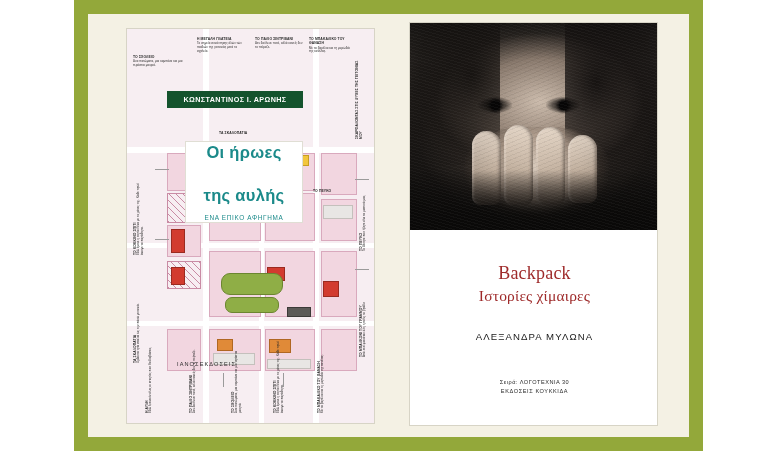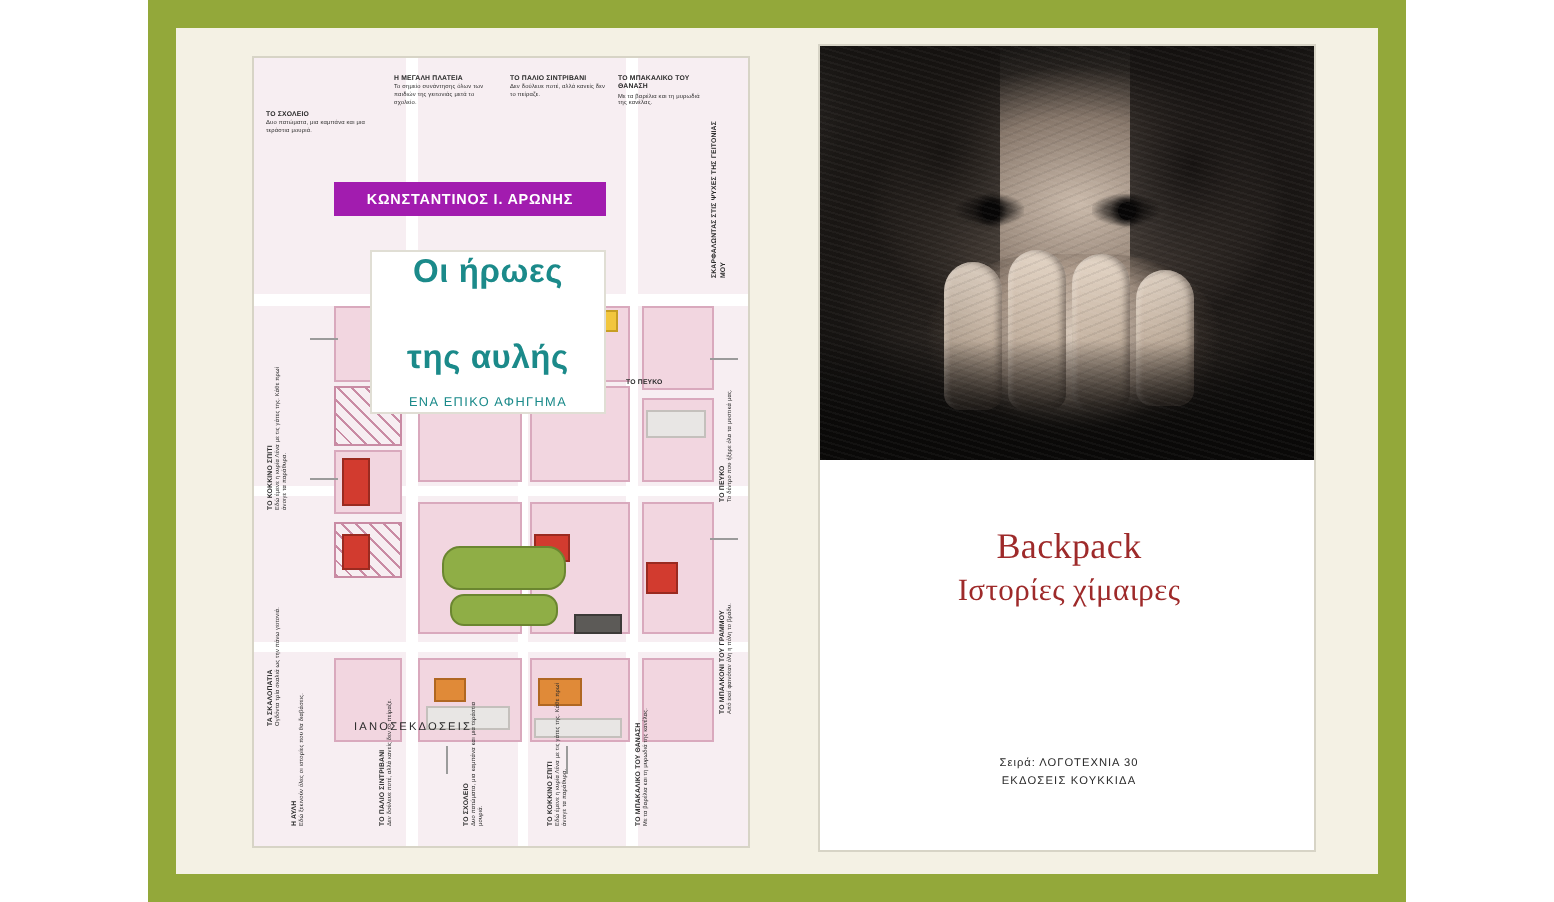--- a/index.html
+++ b/index.html
@@ -106,35 +106,35 @@
     height: 1px;
   }
 
   
   .author-band {
     position: absolute;
     left: 40px;
     top: 62px;
     width: 136px;
     height: 17px;
-    background: #a21caf;
+    background: #14532d;
     color: #ffffff;
     font-size: 7.2px;
     font-weight: bold;
     letter-spacing: 0.4px;
     display: flex;
     align-items: center;
     justify-content: center;
     z-index: 6;
   }
   
   .title-box {
     position: absolute;
     left: 58px;
-    top: 96px;
+    top: 112px;
     width: 118px;
     height: 82px;
     background: #ffffff;
     border: 1px solid #e0ded4;
     z-index: 6;
     display: flex;
     flex-direction: column;
     align-items: center;
     justify-content: center;
     box-sizing: border-box;
@@ -472,20 +472,21 @@
       <div class="finger f2"></div>
       <div class="finger f3"></div>
       <div class="finger f4"></div>
       <div class="shadow-bottom"></div>
       <div class="grain"></div>
     </div>
 
     <div class="right-text">
       <div class="bp-title">Backpack</div>
       <div class="bp-sub">Ιστορίες χίμαιρες</div>
+      <div class="bp-author">ΑΛΕΞΑΝΔΡΑ ΜΥΛΩΝΑ</div>
       <div class="bp-series">
         <div class="l1">Σειρά: ΛΟΓΟΤΕΧΝΙΑ 30</div>
         <div class="l2">ΕΚΔΟΣΕΙΣ ΚΟΥΚΚΙΔΑ</div>
       </div>
     </div>
   </div>
 
 </div>
 
 </body></html>

